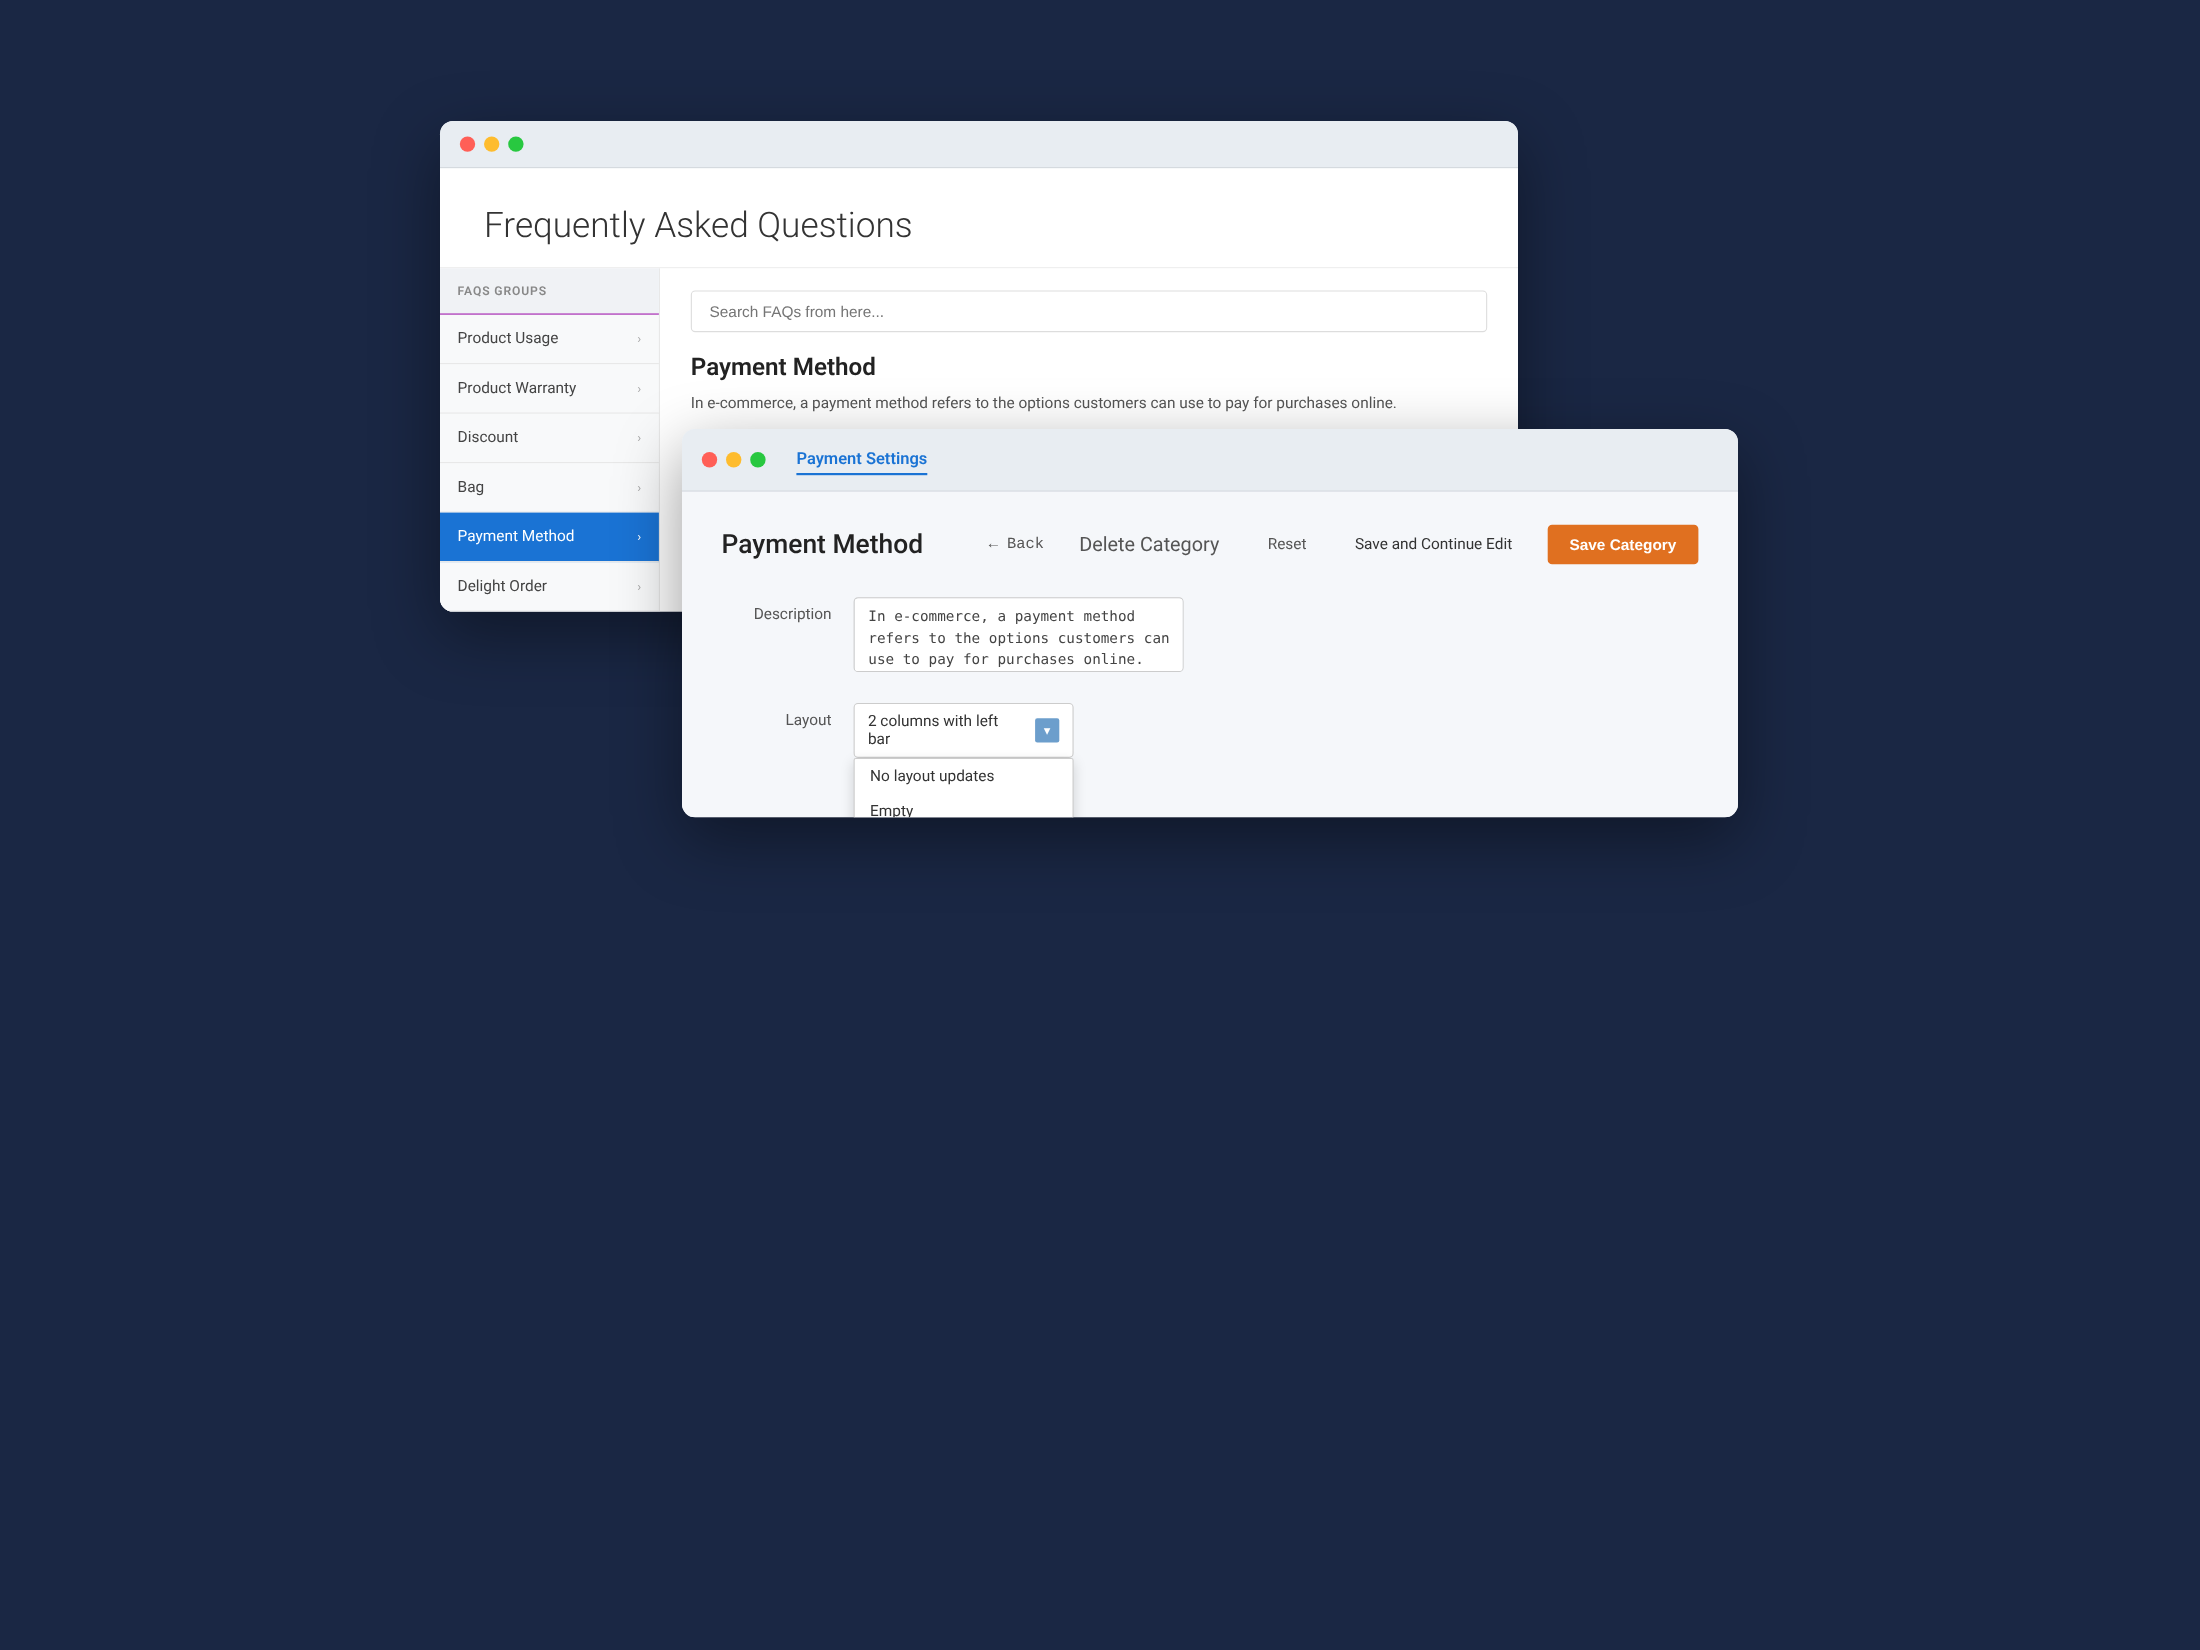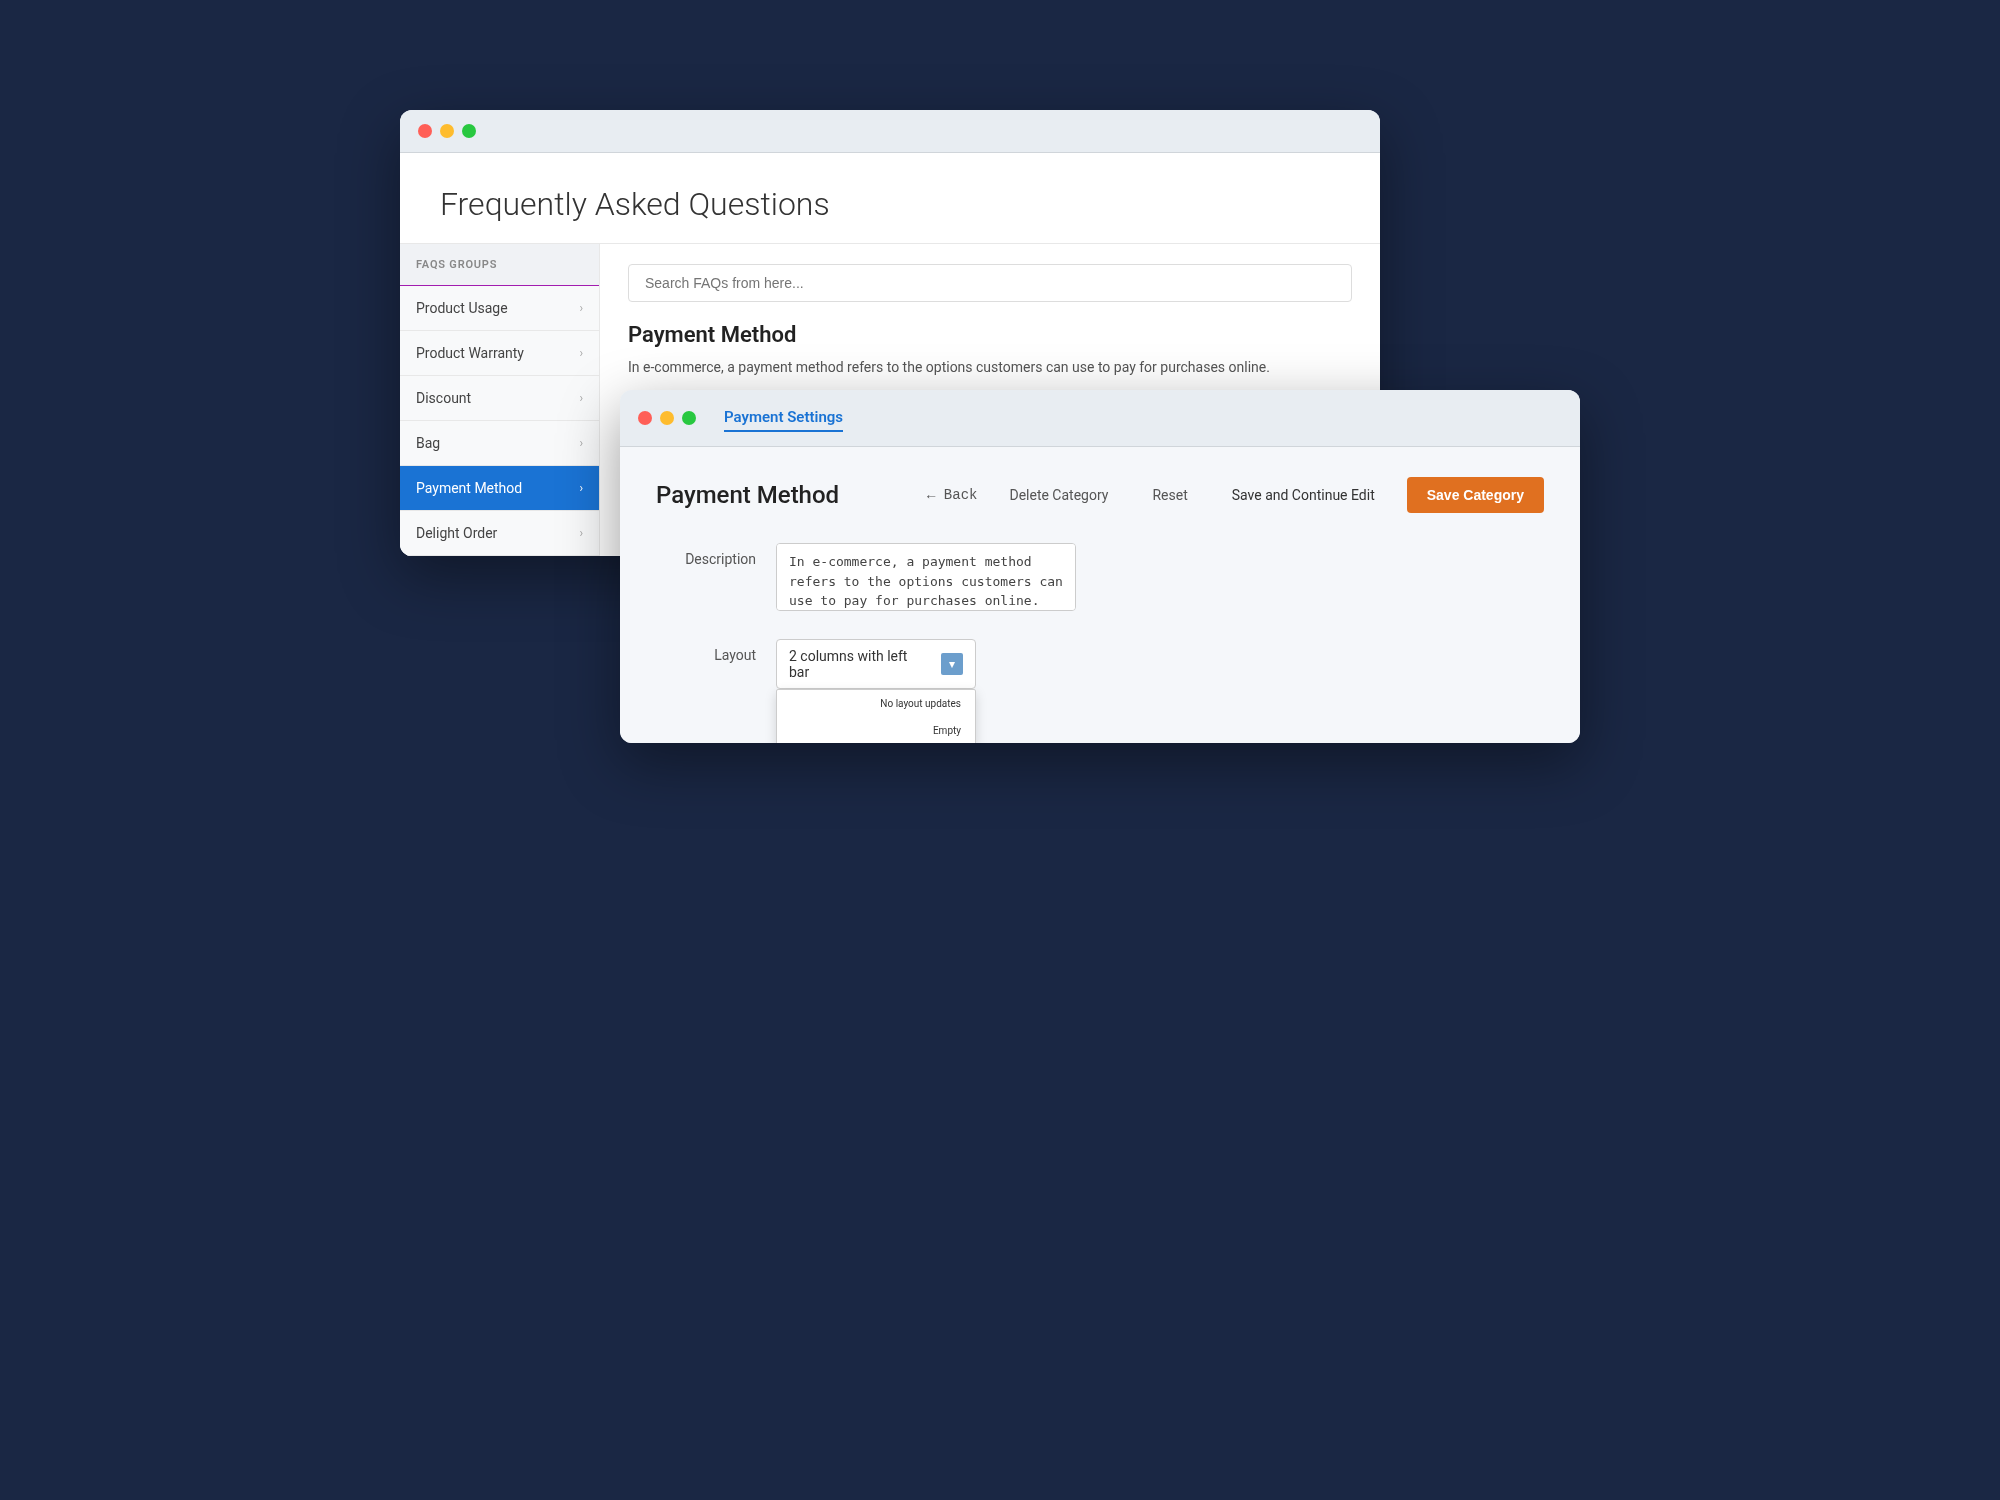--- a/index.html
+++ b/index.html
@@ -238,21 +238,21 @@
       display: flex;
       align-items: center;
       gap: 6px;
       font-size: 14px;
       color: #555;
       cursor: pointer;
       padding: 6px 0;
       font-family: Liberation Mono, monospace;
     }
     .btn-delete {
-      font-size: 14px;
+      font-size: 18px;
       color: #555;
       cursor: pointer;
       padding: 6px 12px;
     }
     .btn-reset {
       font-size: 14px;
       color: #555;
       cursor: pointer;
       padding: 6px 12px;
     }
@@ -342,24 +342,23 @@
       width: 200px;
       background: white;
       border: 1px solid #ccc;
       box-shadow: 0 4px 12px rgba(0,0,0,0.15);
       z-index: 10;
       border-radius: 2px;
     }
 
     .dropdown-option {
       padding: 8px 14px;
-      font-size: 10px;
+      font-size: 14px;
       color: #333;
       cursor: pointer;
-      text-align: right;
     }
 
     
     .page-footer {
       text-align: center;
       padding: 50px 0 0;
       color: rgba(255,255,255,0.6);
       font-size: 18px;
       display: flex;
       align-items: center;

